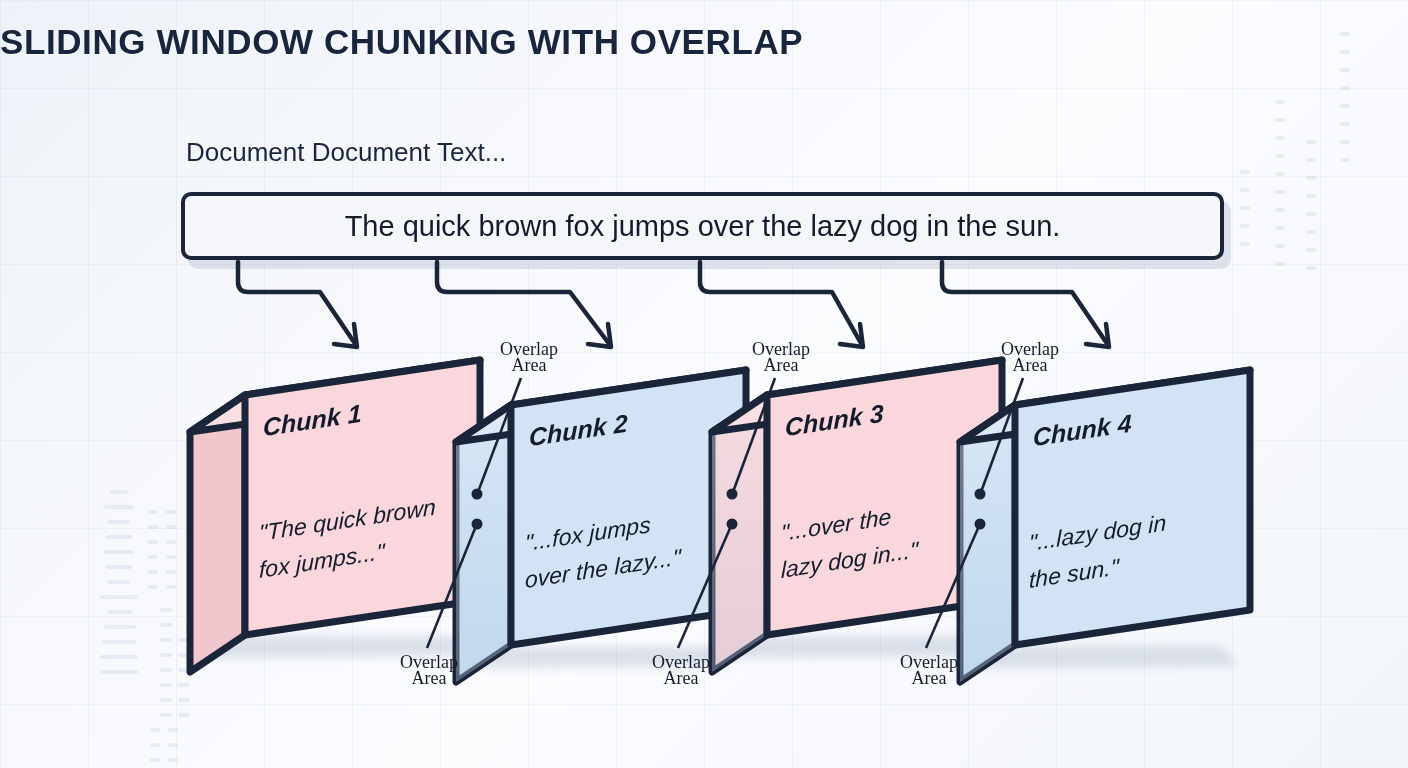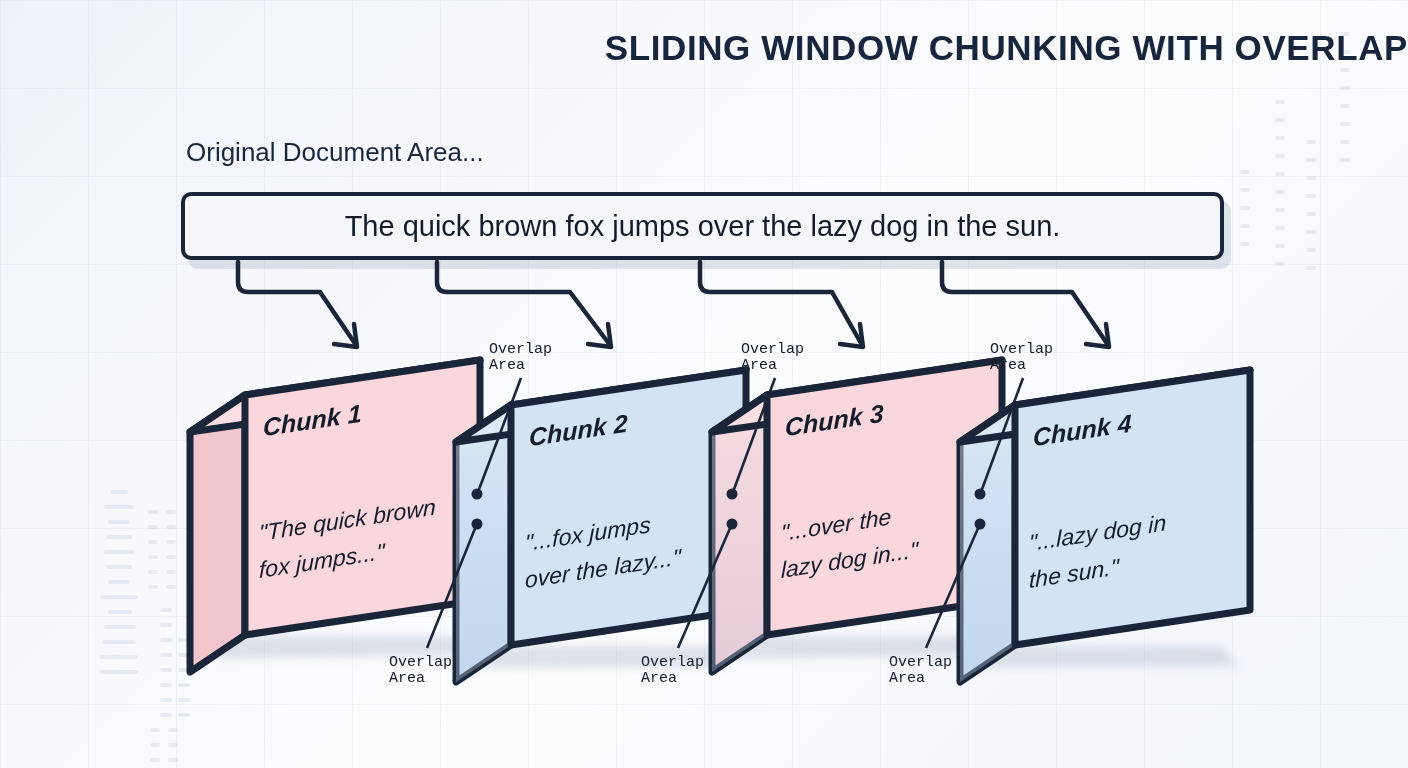--- a/index.html
+++ b/index.html
@@ -22,22 +22,22 @@
     background-image:
       linear-gradient(to right, rgba(150,170,200,0.13) 1px, transparent 1px),
       linear-gradient(to bottom, rgba(150,170,200,0.10) 1px, transparent 1px);
     background-size: 88px 88px, 88px 88px;
     pointer-events: none;
   }
   #bg-deco { position: absolute; inset: 0; pointer-events: none; }
 
   #title {
     position: absolute;
-    top: 28px; left: 0; width: 1408px;
-    text-align: right;
+    top: 22px; left: 0; width: 1408px;
+    text-align: left;
     font-size: 35px;
     font-weight: 700;
     letter-spacing: 0.6px;
     color: #18253c;
     font-family: "Liberation Sans", sans-serif;
     text-shadow: 0 1px 0 rgba(255,255,255,0.7);
   }
 
   #doc-label {
     position: absolute;
@@ -63,26 +63,26 @@
     font-size: 29px;
     color: #141c2c;
     font-weight: 400;
     white-space: nowrap;
   }
 
   #scene { position: absolute; inset: 0; }
 
   .lbl {
     position: absolute;
-    font-size: 15px;
+    font-size: 18px;
     line-height: 15.5px;
     color: #141c2c;
-    text-align: left;
+    text-align: center;
     white-space: pre;
-    font-family: Liberation Mono, monospace;
+    font-family: Liberation Serif, serif;
   }
 </style>
 </head>
 <body>
 
 <div id="stage">
 
   <div id="bg-grid"></div>
 
   <svg id="bg-deco" width="1408" height="768">
@@ -177,21 +177,21 @@
         <rect x="1240" y="188" width="10" height="4" rx="2"></rect>
         <rect x="1240" y="206" width="10" height="4" rx="2"></rect>
         <rect x="1240" y="224" width="10" height="4" rx="2"></rect>
         <rect x="1240" y="242" width="10" height="4" rx="2"></rect>
       </g>
     </g>
   </svg>
 
   <div id="title">SLIDING WINDOW CHUNKING WITH OVERLAP</div>
 
-  <div id="doc-label">Original Document Area...</div>
+  <div id="doc-label">Document Document Text...</div>
 
   <div id="doc-box">
     <div id="doc-text">The quick brown fox jumps over the lazy dog in the sun.</div>
   </div>
 
   <svg id="scene" width="1408" height="768" viewBox="0 0 1408 768">
     <defs>
 
       <filter id="softshadow" x="-30%" y="-30%" width="170%" height="170%">
         <feGaussianBlur stdDeviation="5"></feGaussianBlur>

